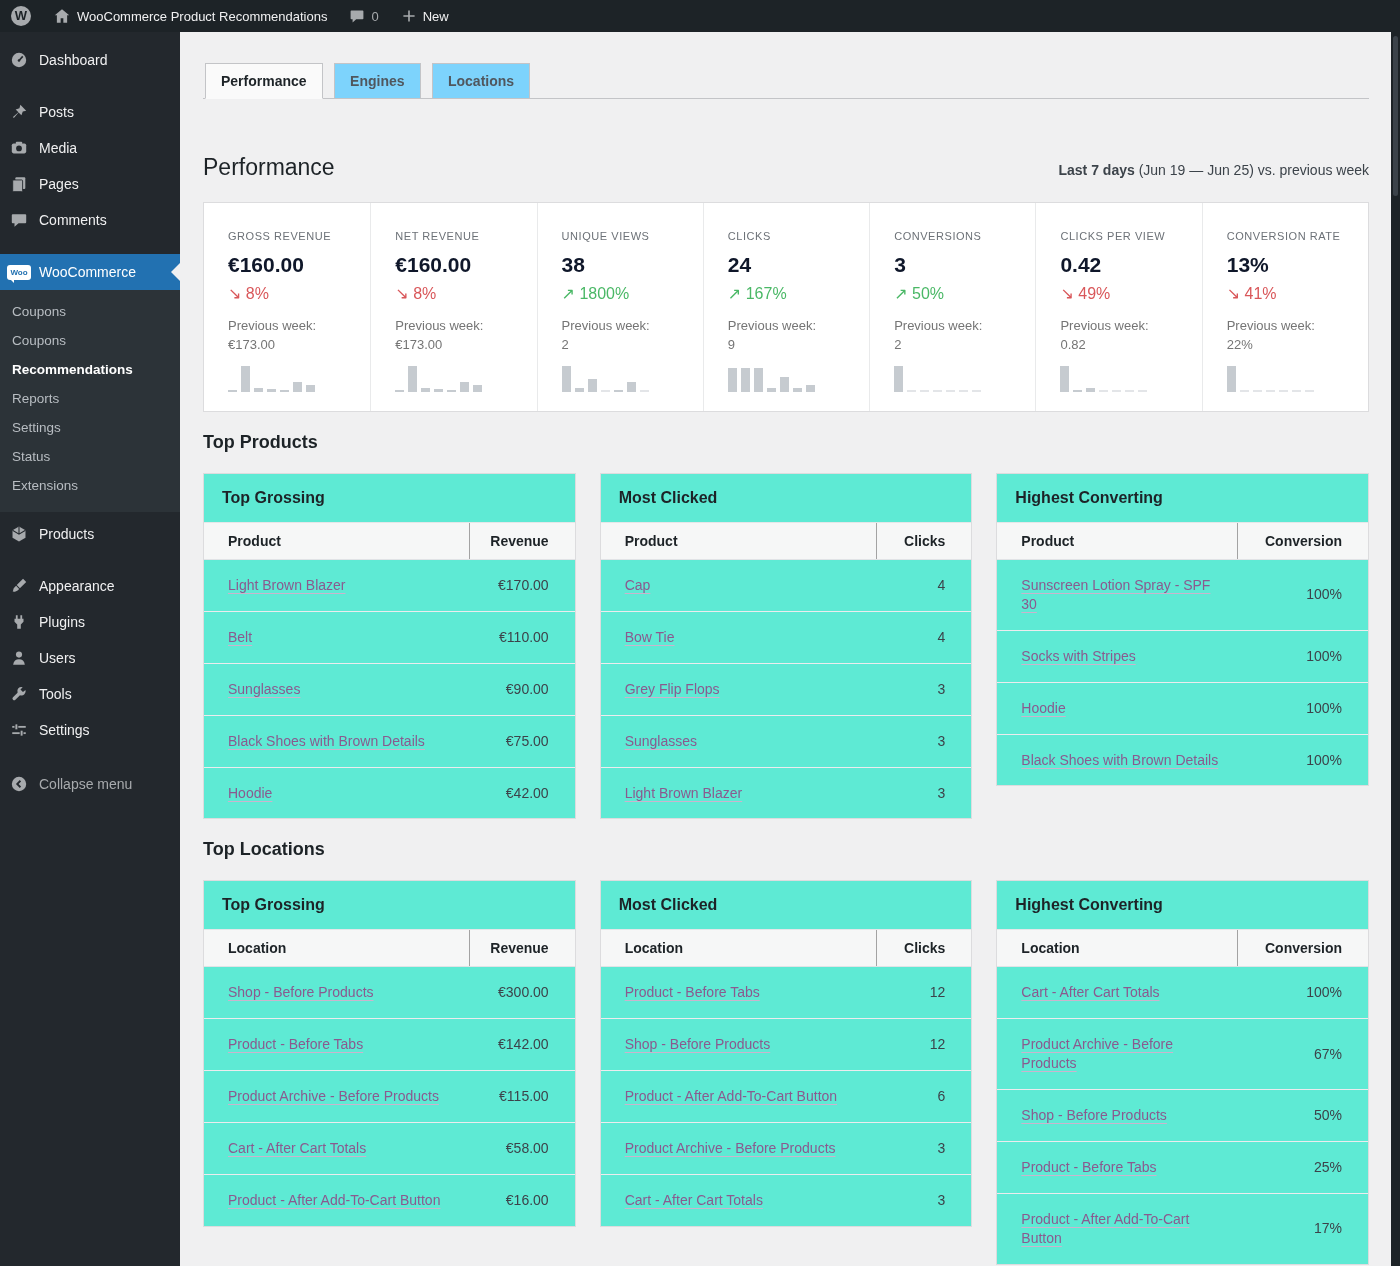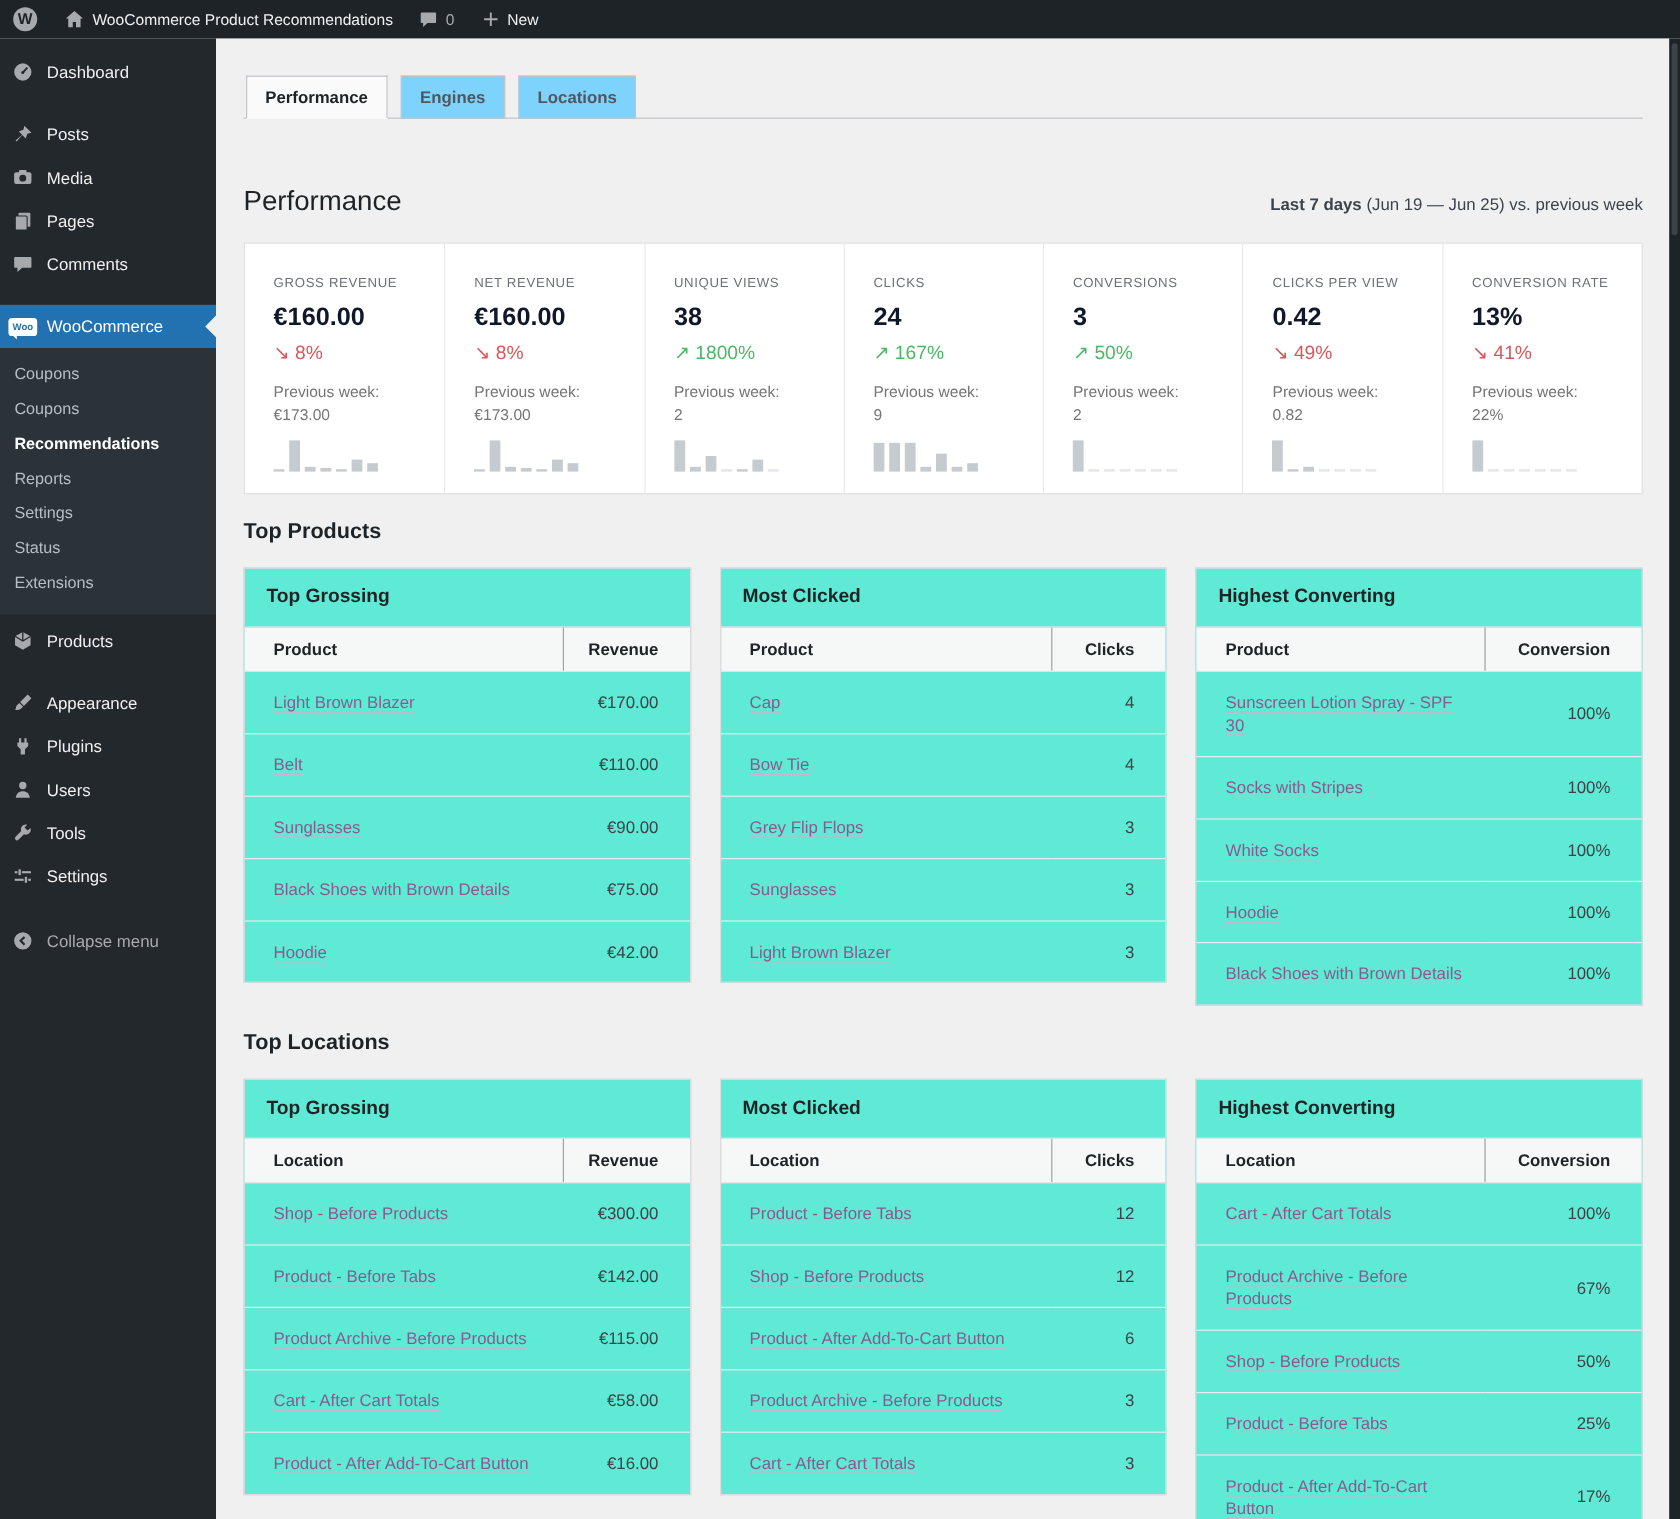--- a/index.html
+++ b/index.html
@@ -480,24 +480,20 @@
         <tbody>
           <tr>
               <td class="name"><a href="#">Sunscreen Lotion Spray - SPF 30</a></td>
               <td class="value">100%</td>
             </tr>
           <tr>
               <td class="name"><a href="#">Socks with Stripes</a></td>
               <td class="value">100%</td>
             </tr>
           <tr>
-              <td class="name"><a href="#">White Socks</a></td>
-              <td class="value">100%</td>
-            </tr>
-          <tr>
               <td class="name"><a href="#">Hoodie</a></td>
               <td class="value">100%</td>
             </tr>
           <tr>
               <td class="name"><a href="#">Black Shoes with Brown Details</a></td>
               <td class="value">100%</td>
             </tr>
         </tbody>
       </table>
     </div>

